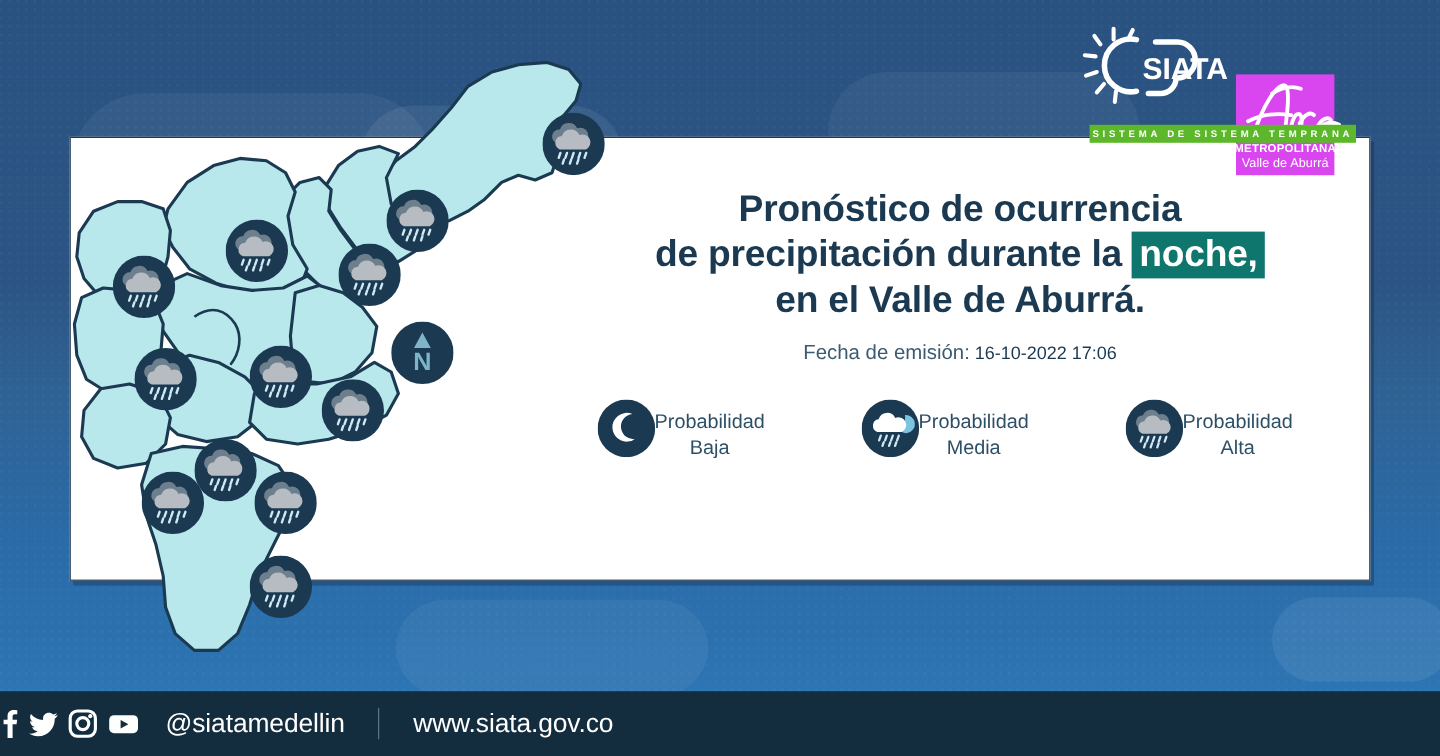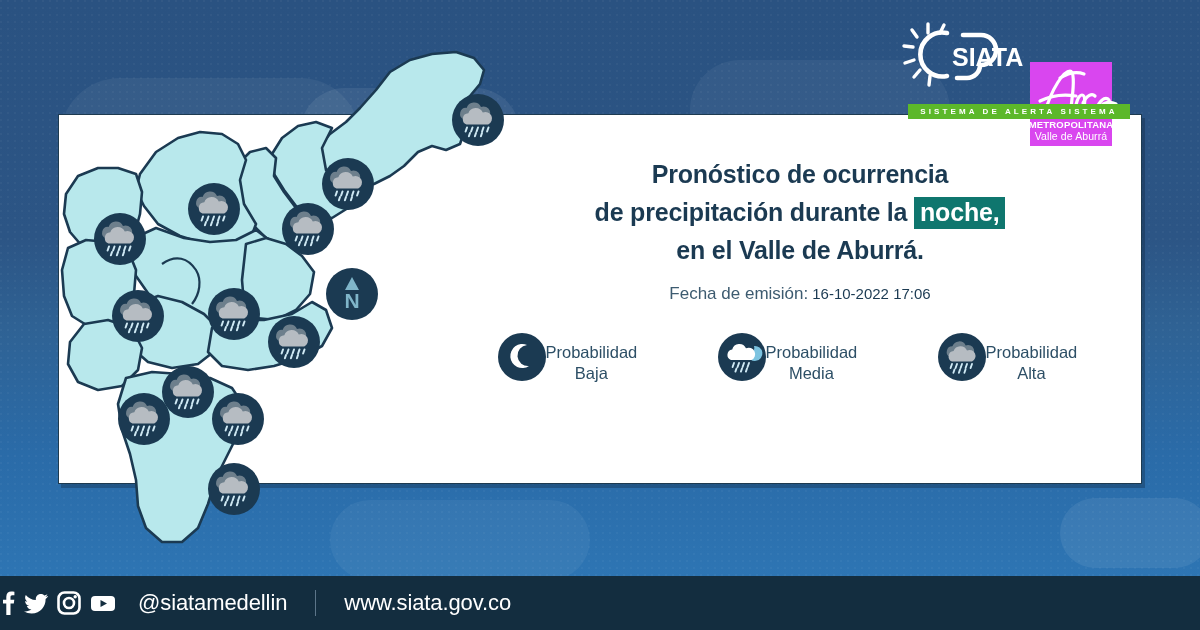--- a/index.html
+++ b/index.html
@@ -78,21 +78,21 @@
   #map-svg { position:absolute; inset:0; }
 
   .marker { position:absolute; width:52px; height:52px; }
   .compass { position:absolute; width:52px; height:52px; }
 
   
   #panel { position:absolute; left:470px; top:155px; width:660px; }
   #headline {
     text-align:center;
     color:#1b3a52;
-    font-size:25px;
+    font-size:31px;
     font-weight:bold;
     line-height:38px;
     letter-spacing:-.2px;
   }
   #headline .hl {
     background:#0f766e;
     color:#fff;
     padding:1px 6px 3px 6px;
   }
   #date-row {
@@ -183,21 +183,21 @@
         <path d="M53 38 C57 30, 62 28, 65 31"></path>
         <path d="M66 44 C70 36, 74 32, 78 34 C81 36, 79 45, 75 47 C72 48, 70 46, 71 42 C73 37, 80 36, 86 39"></path>
         <path d="M30 13 C38 8, 46 6, 54 9"></path>
       </g>
     </svg>
     <div class="area-l1">METROPOLITANA</div>
     <div class="area-l2">Valle de Aburrá</div>
   </div>
 
   <div id="sat-bar">
-    <span>SISTEMA DE ALERTA SISTEMA</span>
+    <span>SISTEMA DE SISTEMA TEMPRANA</span>
   </div>
 </div>
 
 <div id="map-wrap">
   <svg id="map-svg" viewBox="0 0 460 525">
     <g id="land" stroke="#1b3a52" stroke-width="2.6" stroke-linejoin="round">
 
       <path fill="#b8e8ec" d="M262 126 L258 100 L270 86 L286 74 L300 60 L316 42 L330 24 L350 12 L372 6
            L396 4 L414 10 L424 22 L420 36 L410 48 L400 58 L396 72 L404 84 L400 96
            L386 102 L372 98 L358 104 L344 118 L330 128 L314 136 L296 138 L278 134 Z"></path>

